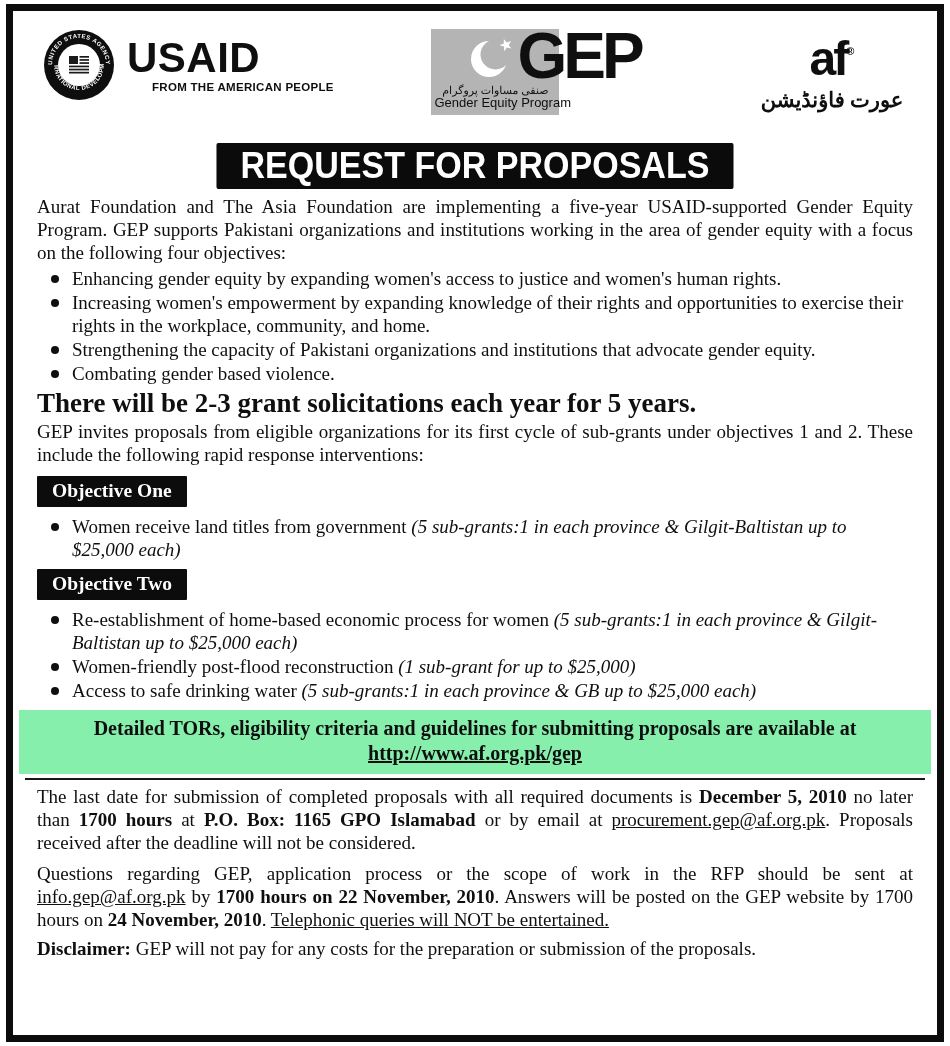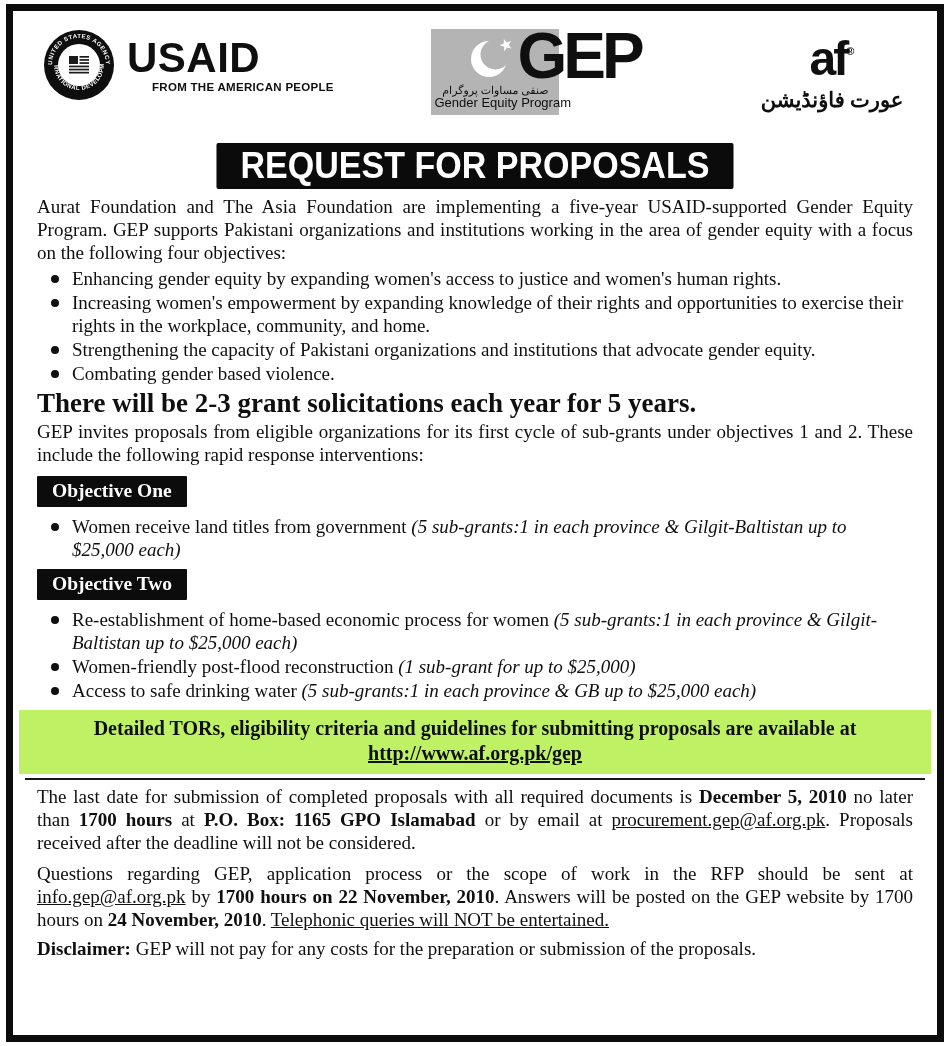--- a/index.html
+++ b/index.html
@@ -59,21 +59,21 @@
   .obj-label {
     display: inline-block; background: #0c0c0c; color: #fff;
     font-weight: bold; font-size: 19.5px; line-height: 21px;
     padding: 4px 15px 6px; border-radius: 1px; margin: 7px 0 5px;
   }
   .st-b { font-weight: bold; }
   .st-i { font-style: italic; }
   .st-u { text-decoration: underline; }
 
   .tors {
-    background: #bef264; margin: 8px -18px 3px; padding: 6px 34px 8px;
+    background: #86efac; margin: 8px -18px 3px; padding: 6px 34px 8px;
     text-align: center; font-weight: bold; font-size: 20px; line-height: 25px;
   }
   .tors-url { text-decoration: underline; }
   .rule { border: none; border-top: 2px solid #161616; margin: 4px -12px 4px; }
   .q-para { margin-top: 8px; }
   .disclaimer { margin-top: 6px; margin-bottom: 0; }
 </style>
 </head>
 <body>
 

